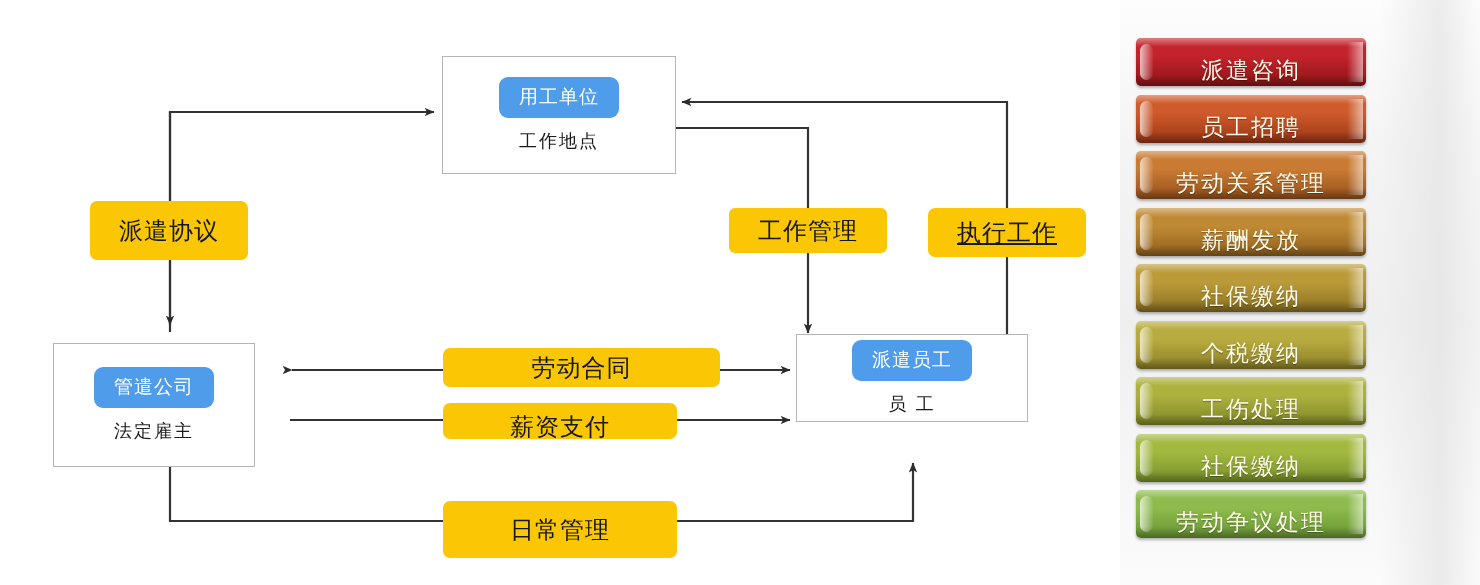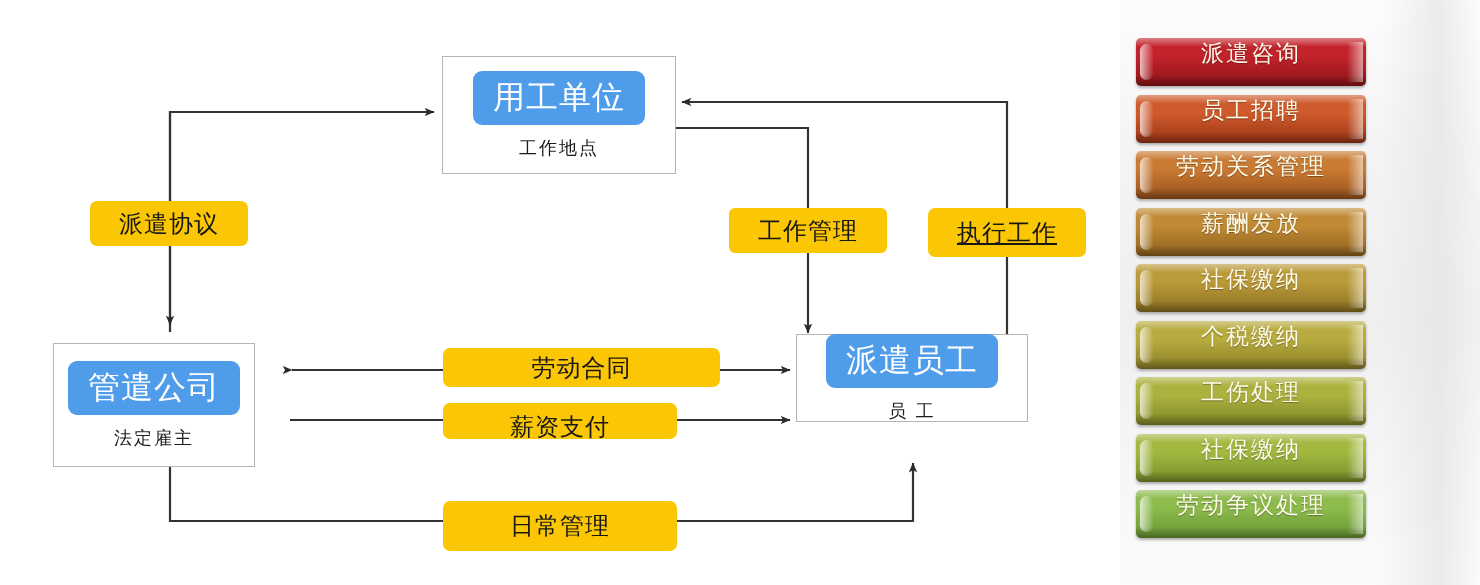--- a/index.html
+++ b/index.html
@@ -22,21 +22,21 @@
 
   
   .node{
     position:absolute;box-sizing:border-box;
     border:1.4px solid #b5b5b5;background:#ffffff;
     display:flex;flex-direction:column;align-items:center;justify-content:center;
     z-index:6;
   }
   .pill{
     background:#4f9cea;color:#ffffff;border-radius:9px;
-    font-size:32px;line-height:1;letter-spacing:1px;
+    font-size:19px;line-height:1;letter-spacing:1px;
     padding:10px 20px 12px 20px;font-weight:400;
     font-family:"DejaVu Sans","Liberation Sans",sans-serif;
   }
   .sub{
     margin-top:11px;color:#1b1b1b;font-size:18px;letter-spacing:2px;
     font-family:"DejaVu Sans","Liberation Sans",sans-serif;
   }
 
   
   .ylabel{
@@ -47,21 +47,21 @@
     z-index:8;white-space:nowrap;
     font-family:"DejaVu Sans","Liberation Sans",sans-serif;
   }
 
   
   #wires{position:absolute;left:0;top:0;width:1120px;height:585px;z-index:4;}
 
   
   .svc{
     position:absolute;left:1136px;width:230px;height:48px;box-sizing:border-box;
-    border-radius:5px;display:flex;align-items:flex-start;justify-content:center;
+    border-radius:5px;display:flex;align-items:flex-end;justify-content:center;
     color:#fffbe9;font-size:23px;letter-spacing:2px;z-index:9;
     font-family:"DejaVu Serif","Liberation Serif",serif;
     box-shadow:0 2px 3px rgba(0,0,0,.30);
     overflow:hidden;
   }
   .svc .txt{position:relative;z-index:3;text-shadow:0 1px 1px rgba(0,0,0,.35);}
   .svc .bevel-l{
     position:absolute;left:4px;top:6px;width:13px;height:36px;border-radius:7px;
     background:linear-gradient(90deg,rgba(255,255,255,.70),rgba(255,255,255,.05));
     z-index:2;
@@ -123,41 +123,41 @@
   <div class="node" style="left:53px;top:343px;width:202px;height:124px;">
     <div class="pill">管遣公司</div>
     <div class="sub">法定雇主</div>
   </div>
 
   <div class="node" style="left:796px;top:334px;width:232px;height:88px;">
     <div class="pill">派遣员工</div>
     <div class="sub">员  工</div>
   </div>
 
-  <div class="ylabel" style="left:90px;top:201px;width:158px;height:45px;align-items:center;">
+  <div class="ylabel" style="left:90px;top:201px;width:158px;height:59px;align-items:center;">
       <span>派遣协议</span>
     </div>
 
   <div class="ylabel" style="left:729px;top:208px;width:158px;height:45px;border-radius:6px;">
       <span>工作管理</span>
     </div>
 
   <div class="ylabel" style="left:928px;top:208px;width:158px;height:49px;text-decoration:underline;">
       <span>执行工作</span>
     </div>
 
   <div class="ylabel" style="left:443px;top:348px;width:277px;height:39px;">
       <span>劳动合同</span>
     </div>
 
   <div class="ylabel" style="left:443px;top:403px;width:234px;height:36px;align-items:flex-end;">
       <span>薪资支付</span>
     </div>
 
-  <div class="ylabel" style="left:443px;top:501px;width:234px;height:50px;">
+  <div class="ylabel" style="left:443px;top:501px;width:234px;height:57px;">
       <span>日常管理</span>
     </div>
 
   <div id="svc-list">
       <div class="svc" style="top: 38px; background: linear-gradient(rgb(195, 35, 43) 0%, rgb(195, 35, 43) 38%, rgb(142, 20, 23) 100%);">
         <span class="bevel-t"></span>
         <span class="bevel-l"></span>
         <span class="bevel-r"></span>
         <span class="bevel-b"></span>
         <span class="txt">派遣咨询</span>

